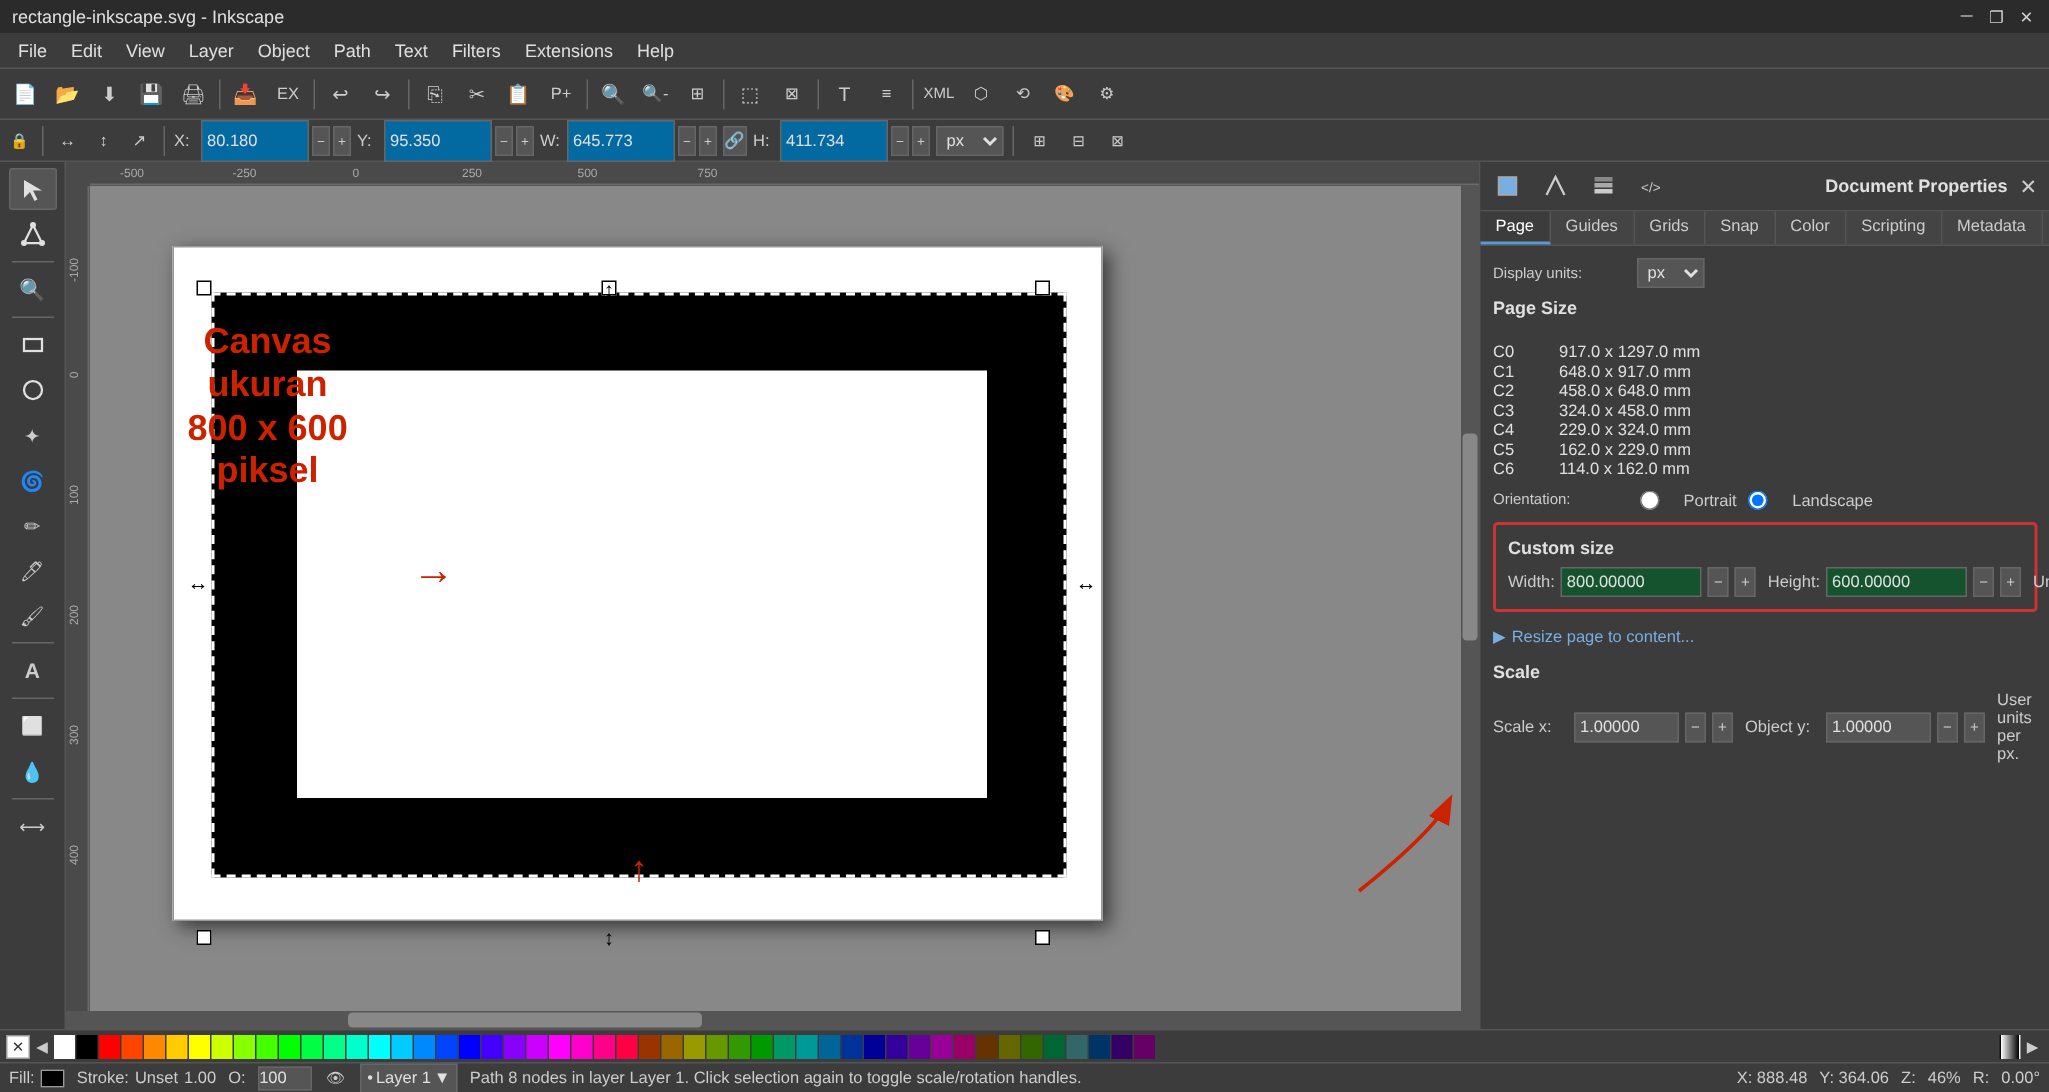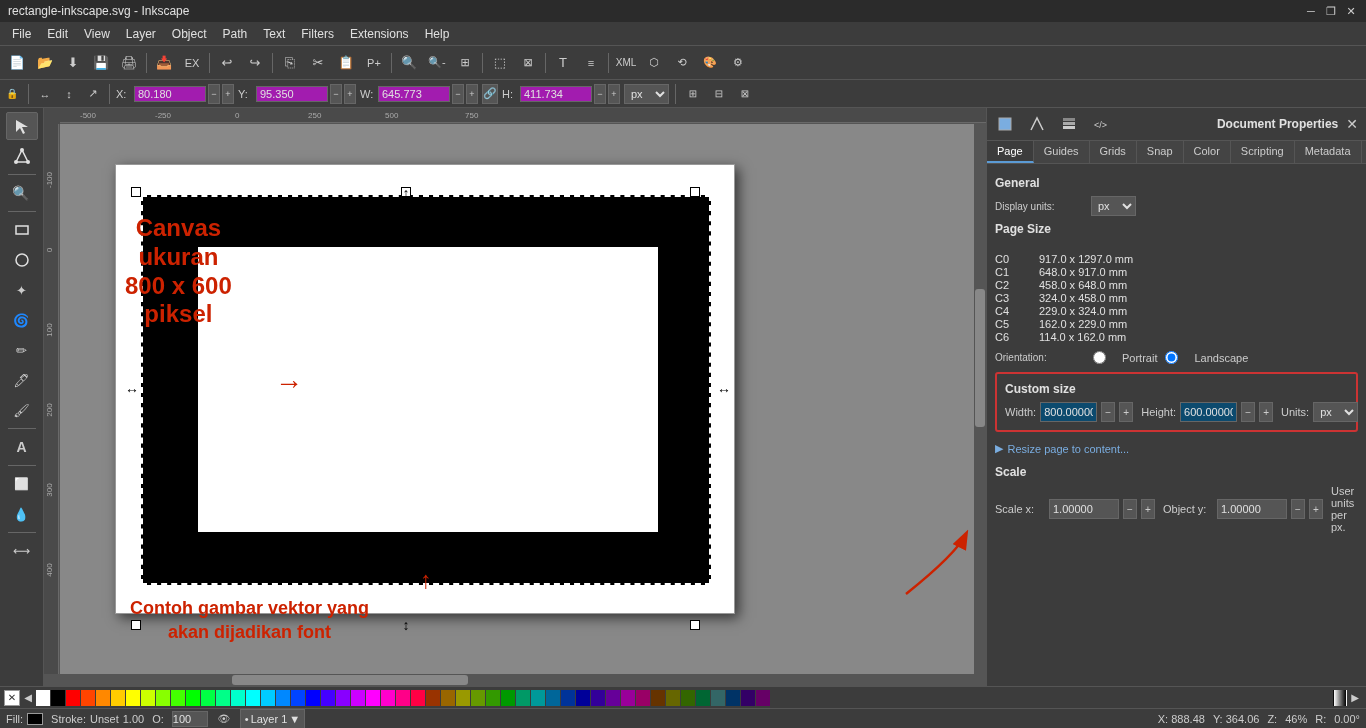--- a/index.html
+++ b/index.html
@@ -16,21 +16,21 @@
 
     
     .toolbar { height: 34px; background: #3c3c3c; display: flex; align-items: center; padding: 0 4px; gap: 2px; border-bottom: 1px solid #555; }
     .tb-btn { width: 26px; height: 26px; display: flex; align-items: center; justify-content: center; cursor: pointer; border: 1px solid transparent; border-radius: 2px; font-size: 13px; color: #ccc; }
     .tb-sep { width: 1px; height: 20px; background: #666; margin: 0 2px; }
 
     
     #coord-toolbar { height: 28px; background: #3c3c3c; display: flex; align-items: center; padding: 0 4px; gap: 4px; border-bottom: 1px solid #555; }
     .coord-field { display: flex; align-items: center; gap: 2px; }
     .coord-label { font-size: 11px; color: #ccc; min-width: 16px; }
-    .coord-input { width: 72px; height: 16px; background: #a21caf; border: 1px solid #666; color: #e0e0e0; font-size: 11px; padding: 1px 3px; }
+    .coord-input { width: 72px; height: 28px; background: #0369a1; border: 1px solid #666; color: #e0e0e0; font-size: 11px; padding: 1px 3px; }
     .coord-pm { width: 12px; height: 20px; background: #555; border: 1px solid #666; color: #ccc; display: flex; align-items: center; justify-content: center; cursor: pointer; font-size: 9px; }
     .units-select { height: 20px; background: #555; border: 1px solid #666; color: #e0e0e0; font-size: 11px; padding: 0 2px; }
 
     
     .ruler-h { height: 16px; background: #4a4a4a; border-bottom: 1px solid #555; display: flex; align-items: center; position: relative; overflow: hidden; }
     .ruler-v { width: 16px; background: #4a4a4a; border-right: 1px solid #555; position: relative; overflow: hidden; flex-shrink: 0; }
     .ruler-corner { width: 16px; height: 16px; background: #4a4a4a; flex-shrink: 0; }
 
     
     #left-toolbar { width: 44px; background: #3c3c3c; border-right: 1px solid #555; display: flex; flex-direction: column; align-items: center; padding: 4px 0; gap: 2px; flex-shrink: 0; }
@@ -70,21 +70,21 @@
     .orientation-row { display: flex; align-items: center; margin-bottom: 8px; gap: 8px; }
     .radio-group { display: flex; align-items: center; gap: 16px; }
     .radio-label { font-size: 11px; color: #ccc; }
     input[type=radio] { cursor: pointer; }
 
     .custom-size-box { border: 2px solid #cc3333; border-radius: 3px; padding: 8px; margin-bottom: 8px; }
     .custom-title { font-size: 12px; font-weight: bold; margin-bottom: 6px; color: #e0e0e0; }
     .custom-row { display: flex; align-items: center; gap: 8px; }
     .custom-field { display: flex; align-items: center; gap: 4px; }
     .custom-field-label { font-size: 11px; color: #ccc; }
-    .custom-input { width: 57px; height: 20px; background: #0c4a6e; border: 1px solid #666; color: #e0e0e0; font-size: 11px; padding: 0 3px; }
+    .custom-input { width: 94px; height: 20px; background: #14532d; border: 1px solid #666; color: #e0e0e0; font-size: 11px; padding: 0 3px; }
     .custom-pm { width: 14px; height: 20px; background: #555; border: 1px solid #666; color: #ccc; display: flex; align-items: center; justify-content: center; cursor: pointer; font-size: 10px; }
     .units-label { font-size: 11px; color: #ccc; }
     .units-select2 { height: 20px; background: #555; border: 1px solid #666; color: #e0e0e0; font-size: 11px; padding: 0 2px; }
 
     .resize-link { display: flex; align-items: center; gap: 4px; font-size: 11px; color: #7aade0; cursor: pointer; margin-bottom: 8px; padding: 2px 0; }
 
     .scale-section { margin-bottom: 6px; }
     .scale-row { display: flex; align-items: center; gap: 8px; margin-bottom: 4px; }
     .scale-field { display: flex; align-items: center; gap: 4px; }
     .scale-label { font-size: 11px; color: #ccc; min-width: 50px; }
@@ -311,21 +311,20 @@
 
             <div style="position:absolute; top:455px; left:15px; width:10px; height:10px; background:white; border:1px solid black;"></div>
             <div style="position:absolute; top:455px; left:574px; width:10px; height:10px; background:white; border:1px solid black;"></div>
             <div style="position:absolute; top:452px; left:290px; font-size:14px; color:black; transform:translateX(-50%);">↕</div>
           </div>
 
           <div class="annotation-text" style="left:65px; top:90px; font-size:24px; color:#cc2200; line-height:1.2;">Canvas<br>ukuran<br>800 x 600<br>piksel</div>
 
           <div style="position:absolute; left:215px; top:240px; color:#cc2200; font-size:28px; font-weight:bold;">→</div>
 
-          <div class="annotation-bottom" style="left:70px; bottom:30px; font-size:18px; color:#cc2200;">Contoh gambar vektor yang<br>akan dijadikan font</div>
 
           <div style="position:absolute; bottom:80px; left:360px; color:#cc2200; font-size:24px;">↑</div>
 
           <svg style="position:absolute; right:10px; top:400px; width:80px; height:80px;">
             <path d="M 10 70 Q 60 30 70 10" stroke="#cc2200" stroke-width="2.5" fill="none" marker-end="url(#arr)"></path>
             <defs>
                 <marker id="arr" markerWidth="8" markerHeight="8" refX="6" refY="3" orient="auto">
                   <path d="M0,0 L0,6 L8,3 z" fill="#cc2200"></path>
                 </marker>
               </defs>
@@ -377,21 +376,20 @@
         <div class="doc-tab">Grids</div>
         <div class="doc-tab">Snap</div>
         <div class="doc-tab">Color</div>
         <div class="doc-tab">Scripting</div>
         <div class="doc-tab">Metadata</div>
         <div class="doc-tab">License</div>
       </div>
 
       <div id="panel-content">
 
-        <div class="section-title">General</div>
         <div class="prop-row">
           <span class="prop-label">Display units:</span>
           <select class="prop-select">
             <option>px</option>
             <option>mm</option>
             <option>cm</option>
           </select>
         </div>
 
         <div class="page-size-section">
@@ -546,20 +544,21 @@
       <span>1.00</span>
     </div>
     <span>O:</span>
     <input style="width: 36px; height: 16px; background: rgb(85, 85, 85); border: 1px solid rgb(102, 102, 102); color: rgb(224, 224, 224); font-size: 11px;" value="100">
     <div style="width:16px; height:16px; display:flex; align-items:center; justify-content:center; cursor:pointer; color:#ccc; font-size:10px;">👁</div>
     <div class="layer-btn">
       <span>•</span>
       <span>Layer 1</span>
       <span>▼</span>
     </div>
+    <span class="status-text">Path 8 nodes in layer Layer 1. Click selection again to toggle scale/rotation handles.</span>
     <div class="coord-status">
       <span>X: 888.48</span>
       <span>Y: 364.06</span>
       <span>Z:</span>
       <span>46%</span>
       <span>R:</span>
       <span>0.00°</span>
     </div>
   </div>
 </div>

